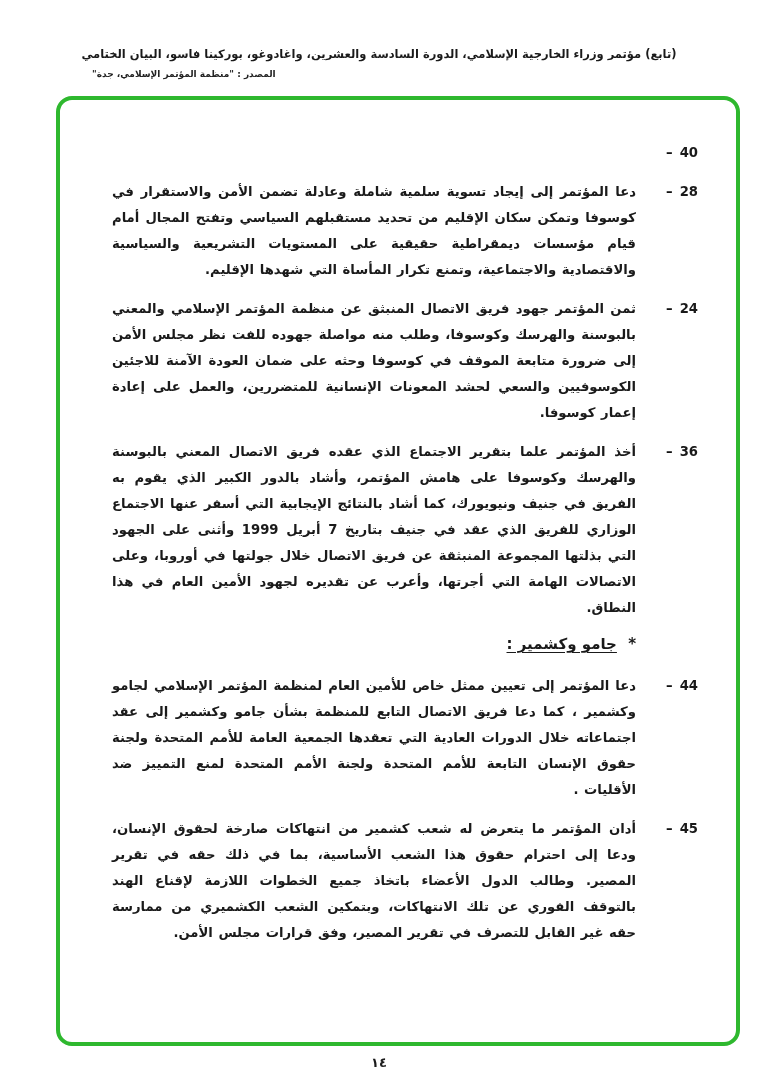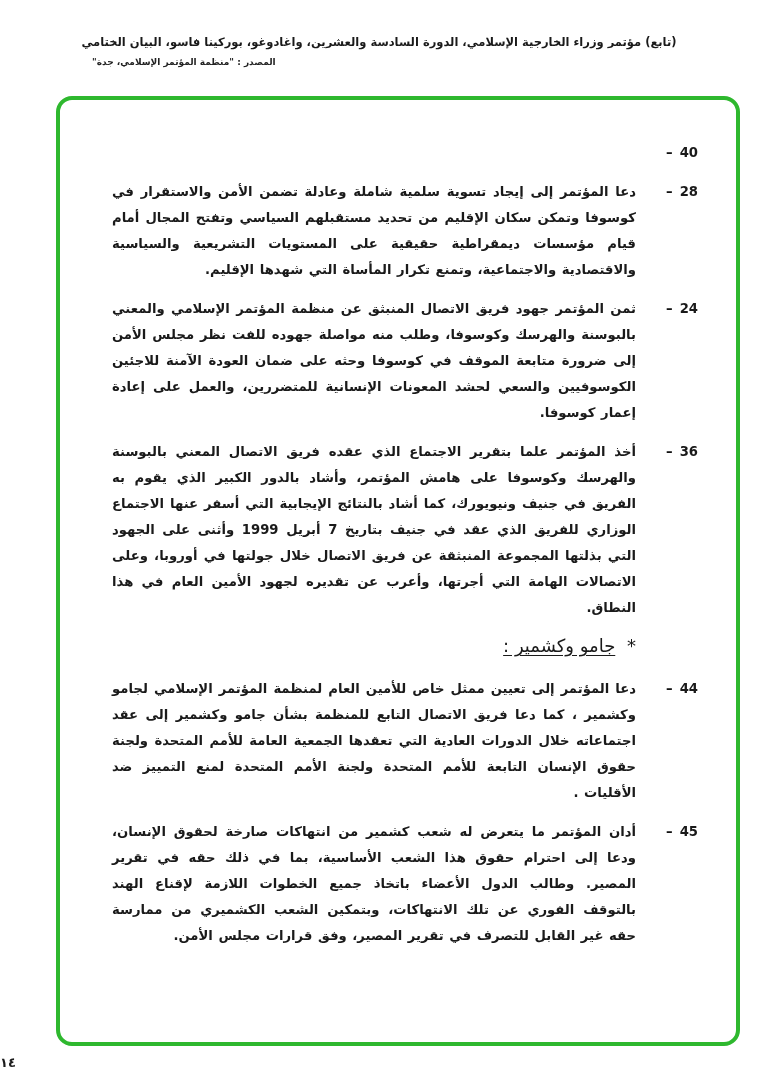--- a/index.html
+++ b/index.html
@@ -7,21 +7,21 @@
   body {
     width:758px; height:1078px;
     position:relative;
     font-family:"DejaVu Sans", sans-serif;
     color:#1a1a1a;
     overflow:hidden;
   }
   .page { width:758px; height:1078px; position:relative; }
 
   
-  .doc-header { padding-top:34px; }
+  .doc-header { padding-top:46px; }
   .doc-header .title-line {
     direction:rtl;
     text-align:center;
     font-weight:bold;
     font-size:11.5px;
     letter-spacing:0;
     padding:0 70px;
     line-height:1.5;
   }
   .doc-header .source-line {
@@ -74,36 +74,36 @@
     font-size:13.2px;
     line-height:26px;
     margin-right:16px;
     word-spacing:1px;
   }
 
   
   .section-heading {
     direction:rtl;
     text-align:right;
-    font-weight:normal;
-    font-size:18px;
+    font-weight:bold;
+    font-size:15px;
     margin:14px 62px 20px 0;
   }
   .section-heading .bullet { margin-left:6px; text-decoration:none; }
   .section-heading .heading-text {
     text-decoration:underline;
     text-underline-offset:3px;
   }
 
   
   .page-footer {
     position:absolute;
     left:0; bottom:8px;
     width:100%;
-    text-align:left;
+    text-align:center;
     font-size:13px;
     font-weight:bold;
   }
 </style>
 </head>
 <body>
 
 <div class="page">
 
   <div class="doc-header">

